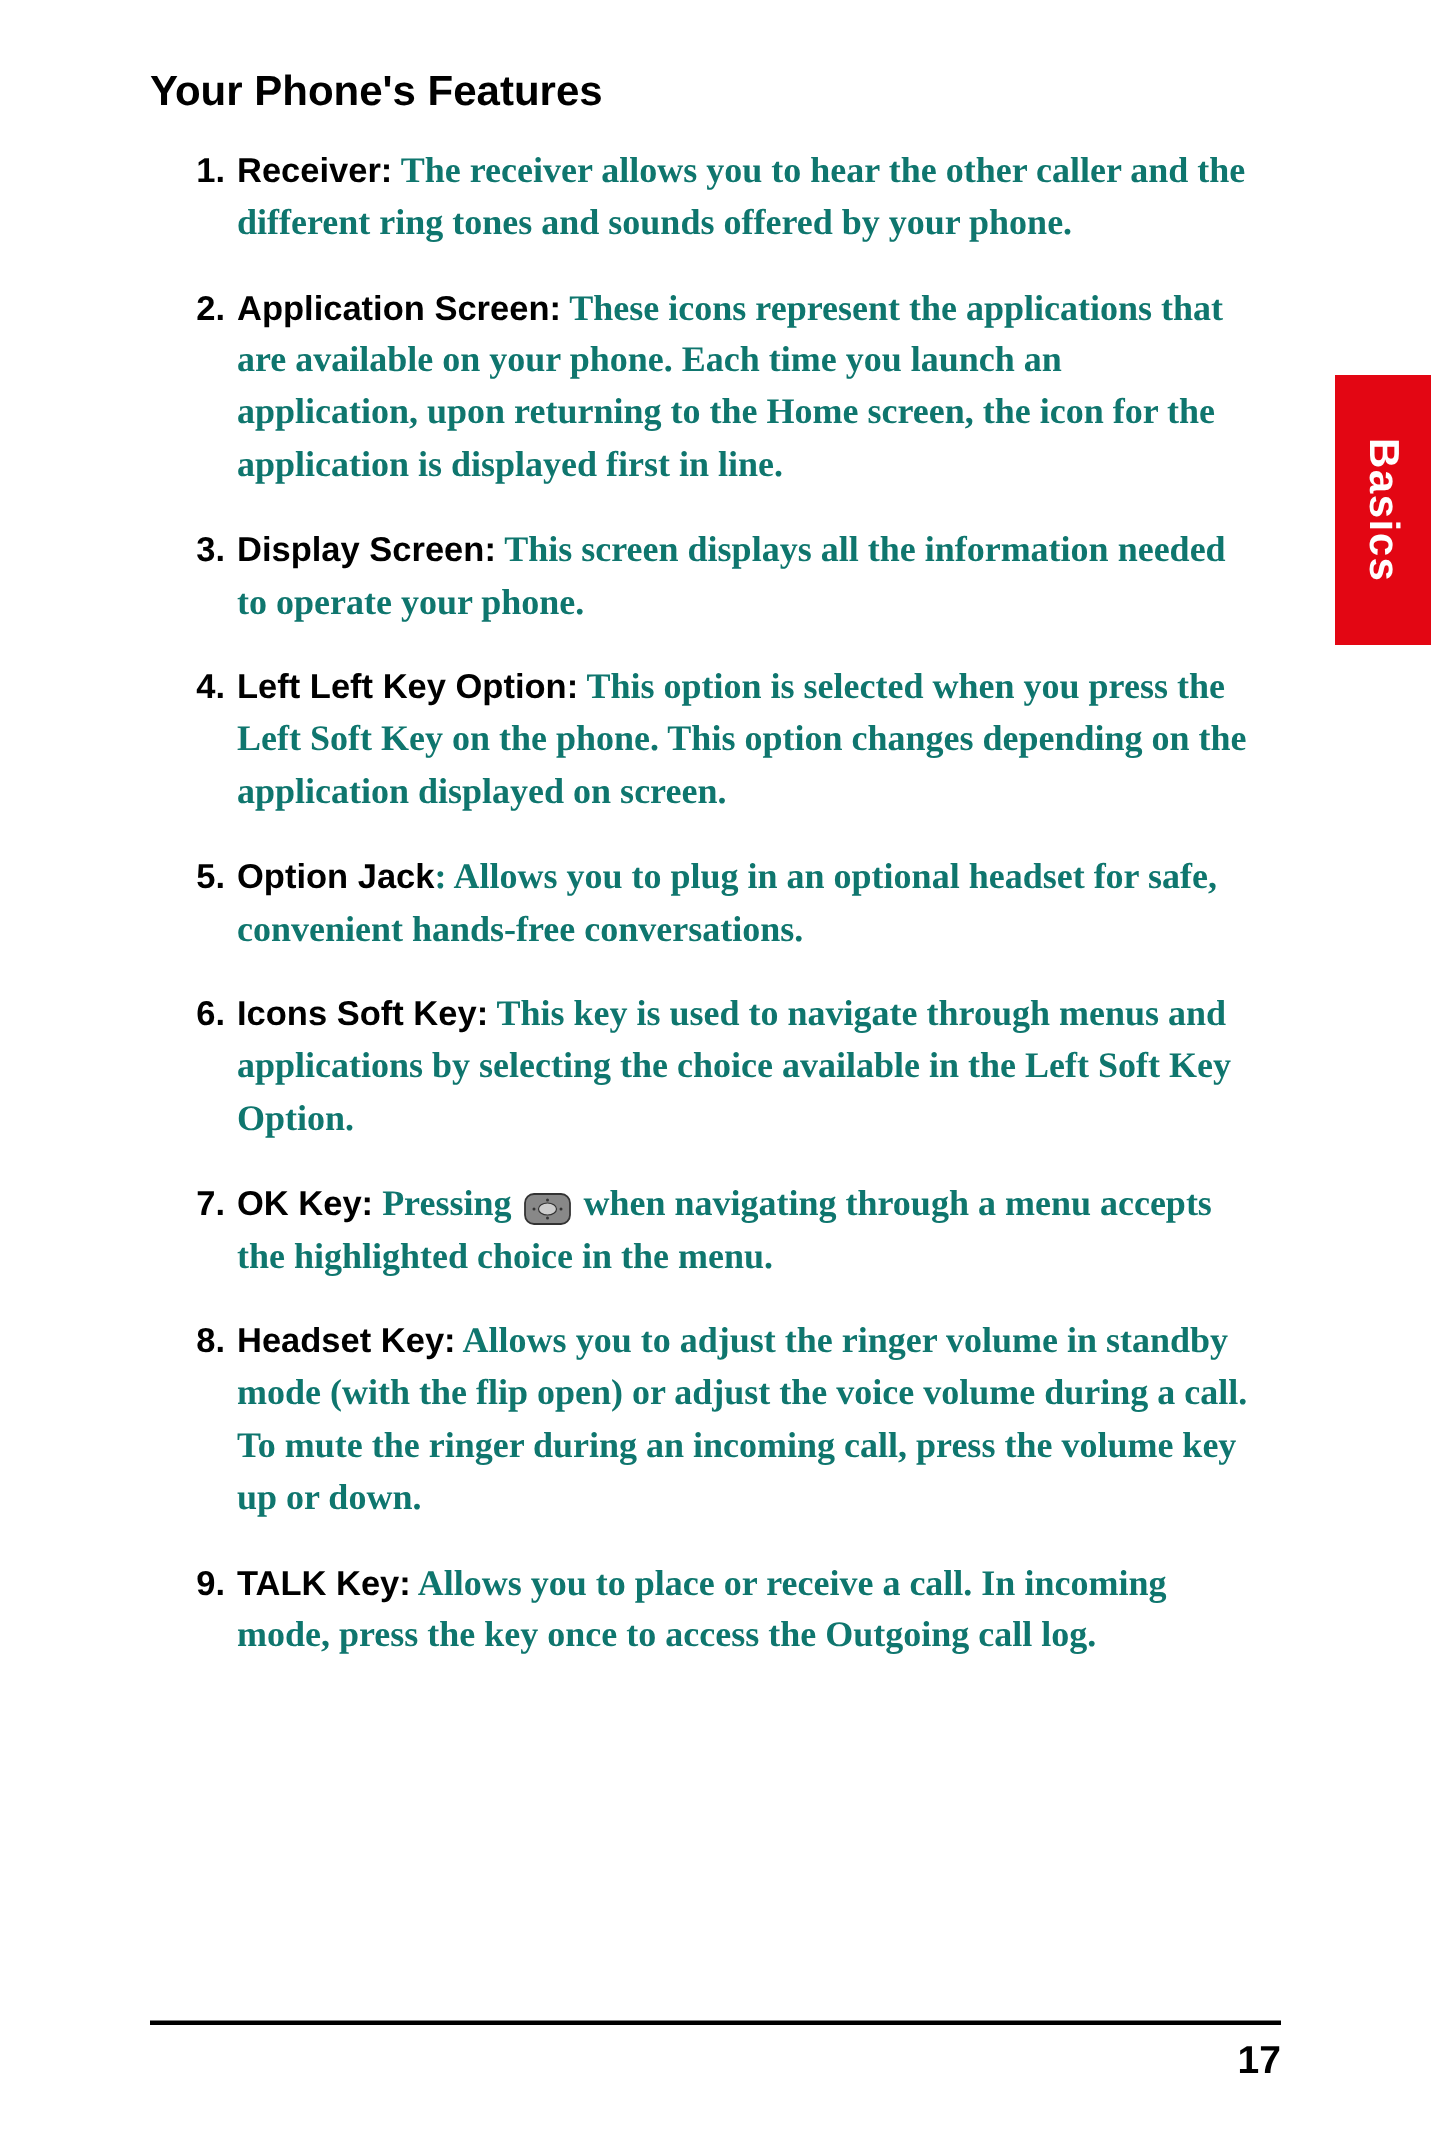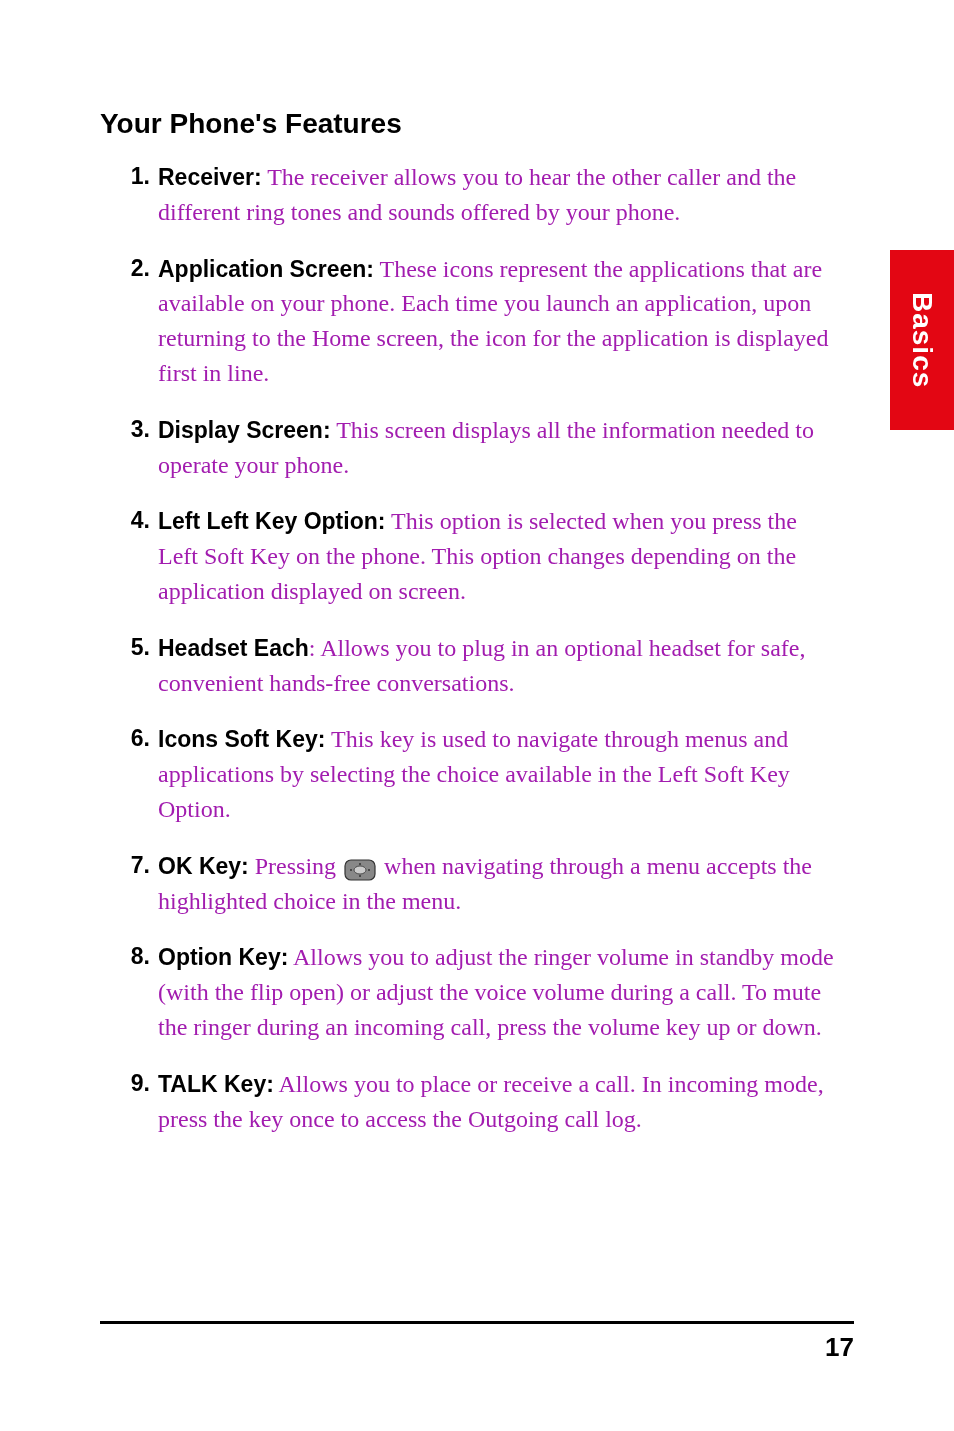--- a/index.html
+++ b/index.html
@@ -8,21 +8,21 @@
       box-sizing: border-box;
     }
     body {
       width: 954px;
       height: 1431px;
       background: #ffffff;
       position: relative;
       font-family: Georgia, 'Times New Roman', serif;
     }
     .content {
-      padding: 108px 120px 0 100px;
+      padding: 45px 120px 0 100px;
     }
     .section-title {
       font-family: Arial, Helvetica, sans-serif;
       font-weight: bold;
       font-size: 28px;
       color: #000;
       margin-bottom: 20px;
     }
     .item {
       margin-bottom: 22px;
@@ -43,21 +43,22 @@
     .item-label {
       font-family: Arial, Helvetica, sans-serif;
       font-weight: bold;
       font-size: 23px;
       color: #000;
       margin-top: 36px;
     }
     .item-text {
       font-family: Georgia, 'Times New Roman', serif;
       font-size: 24px;
-      color: #a21caf;
+      color: #0f766e;
+      font-weight: bold;
     }
     .side-tab {
       position: absolute;
       right: 0;
       top: 250px;
       width: 64px;
       height: 180px;
       background: #e30613;
       display: flex;
       align-items: center;
@@ -67,21 +68,21 @@
       writing-mode: vertical-rl;
       text-orientation: mixed;
       font-family: Arial, Helvetica, sans-serif;
       font-weight: bold;
       font-size: 28px;
       color: #fff;
       letter-spacing: 1px;
     }
     .footer {
       position: absolute;
-      bottom: 68px;
+      bottom: 42px;
       left: 100px;
       right: 100px;
     }
     .footer-line {
       height: 3px;
       background: #000;
       margin-bottom: 8px;
     }
     .page-number {
       font-family: Arial, Helvetica, sans-serif;
@@ -119,21 +120,21 @@
     <span class="item-label">Display Screen:</span><span class="item-text"> This screen displays all the information needed to operate your phone.</span>
   </div>
 
   <div class="item">
     <span class="item-number">4.</span>
     <span class="item-label">Left Left Key Option:</span><span class="item-text"> This option is selected when you press the Left Soft Key on the phone. This option changes depending on the application displayed on screen.</span>
   </div>
 
   <div class="item">
     <span class="item-number">5.</span>
-    <span class="item-label">Headset Each</span><span class="item-text">: Allows you to plug in an optional headset for safe, convenient hands-free conversations.</span>
+    <span class="item-label">Option Jack</span><span class="item-text">: Allows you to plug in an optional headset for safe, convenient hands-free conversations.</span>
   </div>
 
   <div class="item">
     <span class="item-number">6.</span>
     <span class="item-label">Icons Soft Key:</span><span class="item-text"> This key is used to navigate through menus and applications by selecting the choice available in the Left Soft Key Option.</span>
   </div>
 
   <div class="item">
     <span class="item-number">7.</span>
     <span class="item-label">OK Key:</span><span class="item-text"> Pressing </span><span class="ok-key-icon"><svg viewBox="0 0 32 22">
@@ -141,21 +142,21 @@
           <ellipse cx="16" cy="11" rx="6" ry="4" fill="#ccc" stroke="#333" stroke-width="0.8"></ellipse>
           <circle cx="16" cy="5" r="1" fill="#333"></circle>
           <circle cx="16" cy="17" r="1" fill="#333"></circle>
           <circle cx="7" cy="11" r="1" fill="#333"></circle>
           <circle cx="25" cy="11" r="1" fill="#333"></circle>
         </svg></span><span class="item-text"> when navigating through a menu accepts the highlighted choice in the menu.</span>
   </div>
 
   <div class="item">
     <span class="item-number">8.</span>
-    <span class="item-label">Option Key:</span><span class="item-text"> Allows you to adjust the ringer volume in standby mode (with the flip open) or adjust the voice volume during a call. To mute the ringer during an incoming call, press the volume key up or down.</span>
+    <span class="item-label">Headset Key:</span><span class="item-text"> Allows you to adjust the ringer volume in standby mode (with the flip open) or adjust the voice volume during a call. To mute the ringer during an incoming call, press the volume key up or down.</span>
   </div>
 
   <div class="item">
     <span class="item-number">9.</span>
     <span class="item-label">TALK Key:</span><span class="item-text"> Allows you to place or receive a call. In incoming mode, press the key once to access the Outgoing call log.</span>
   </div>
 </div>
 
 <div class="side-tab">
   <span class="side-tab-text">Basics</span>

